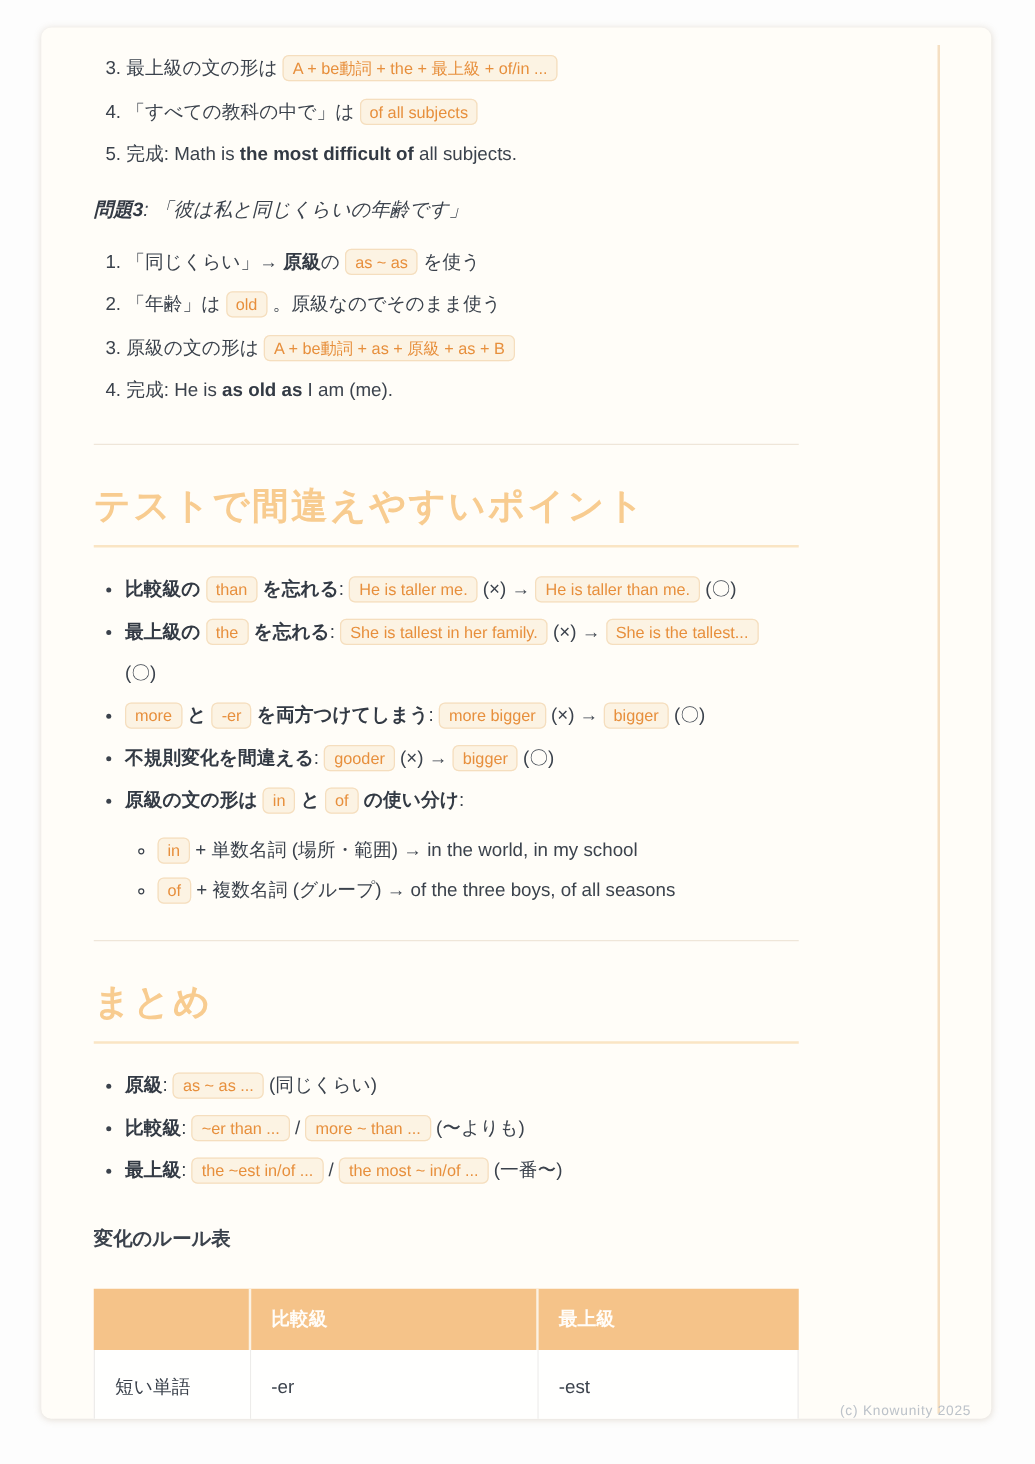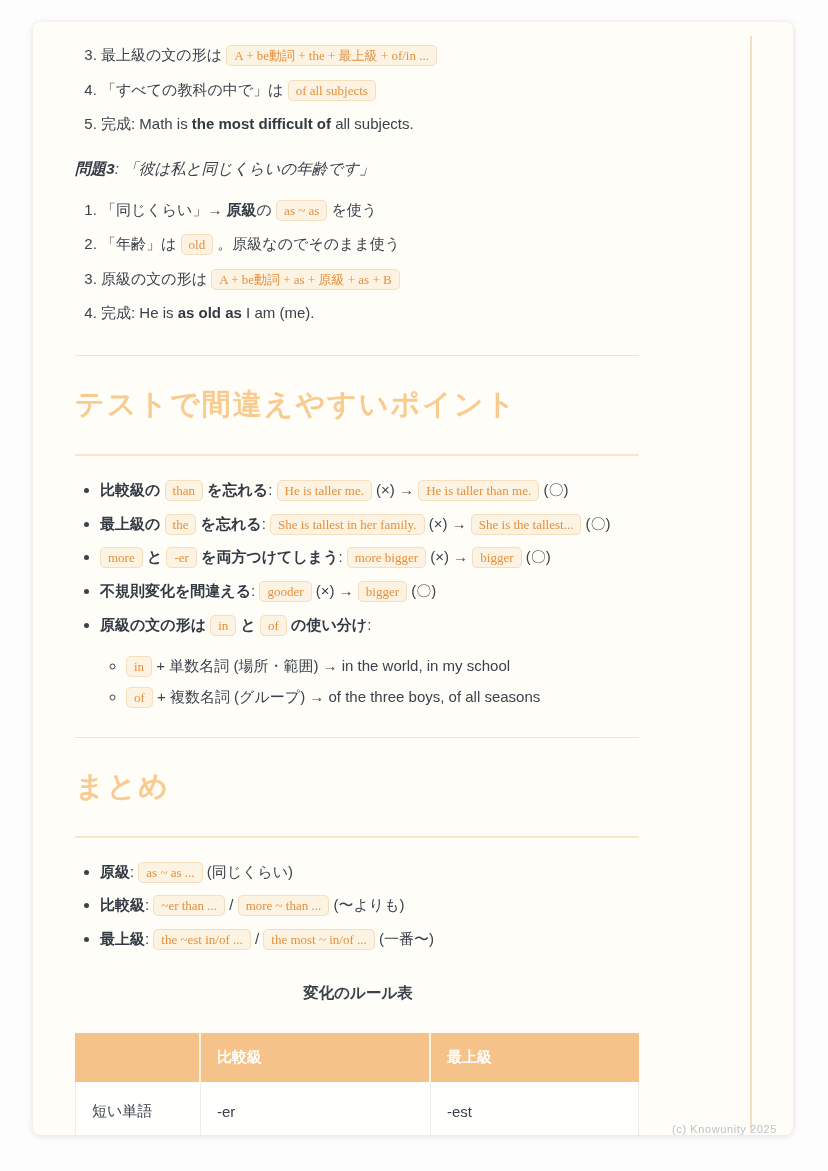--- a/index.html
+++ b/index.html
@@ -29,50 +29,50 @@
   }
   .content {
     padding: 16px 0 0 42px;
     width: 608px;
   }
   ol.steps { margin: 0; padding-left: 26px; }
   ol.steps li { font-size: 15px; line-height: 2.3; }
   .problem { margin: 15px 0 13px; font-size: 15.5px; line-height: 1.5; font-style: italic; }
   strong { font-weight: 700; color: #333A44; }
   code.chip {
-    font-family: Liberation Serif, serif;
+    font-family: Liberation Sans, sans-serif;
     font-size: 13px;
     color: #E78F3C;
     background: #FCF3E3;
     border: 1px solid #F5DEBE;
     border-radius: 5px;
     padding: 2px 7px;
     white-space: pre-wrap;
   }
   hr.rule {
     border: none;
     border-top: 1px solid #EFE6D9;
     margin: 24px 0 0;
     width: 564px;
   }
   h2.section-title {
     color: #F8CC90;
     font-size: 29px;
     font-weight: 700;
     letter-spacing: 2px;
     margin: 29px 0 0;
-    padding-bottom: 29px;
+    padding-bottom: 11px;
     border-bottom: 2px solid #FAE5C4;
     width: 564px;
   }
   ul.points { list-style: disc; margin: 17px 0 0; padding-left: 25px; width: 548px; }
   ul.points > li { font-size: 15px; line-height: 2.25; margin: 0; }
   ul.sub { list-style: circle; margin: 8px 0 2px; padding-left: 26px; }
   ul.sub li { font-size: 15px; line-height: 2.1; margin: 0; }
-  .table-heading { font-weight: 700; font-size: 15.5px; margin: 27px 0 0; text-align: center; }
+  .table-heading { font-weight: 700; font-size: 15.5px; margin: 27px 0 0; }
   table.rules {
     border-collapse: separate; border-spacing: 0;
     margin-top: 29px;
     width: 564px;
     table-layout: fixed;
   }
   table.rules col.c1 { width: 126px; }
   table.rules col.c2 { width: 230px; }
   table.rules col.c3 { width: 208px; }
   table.rules thead th {

